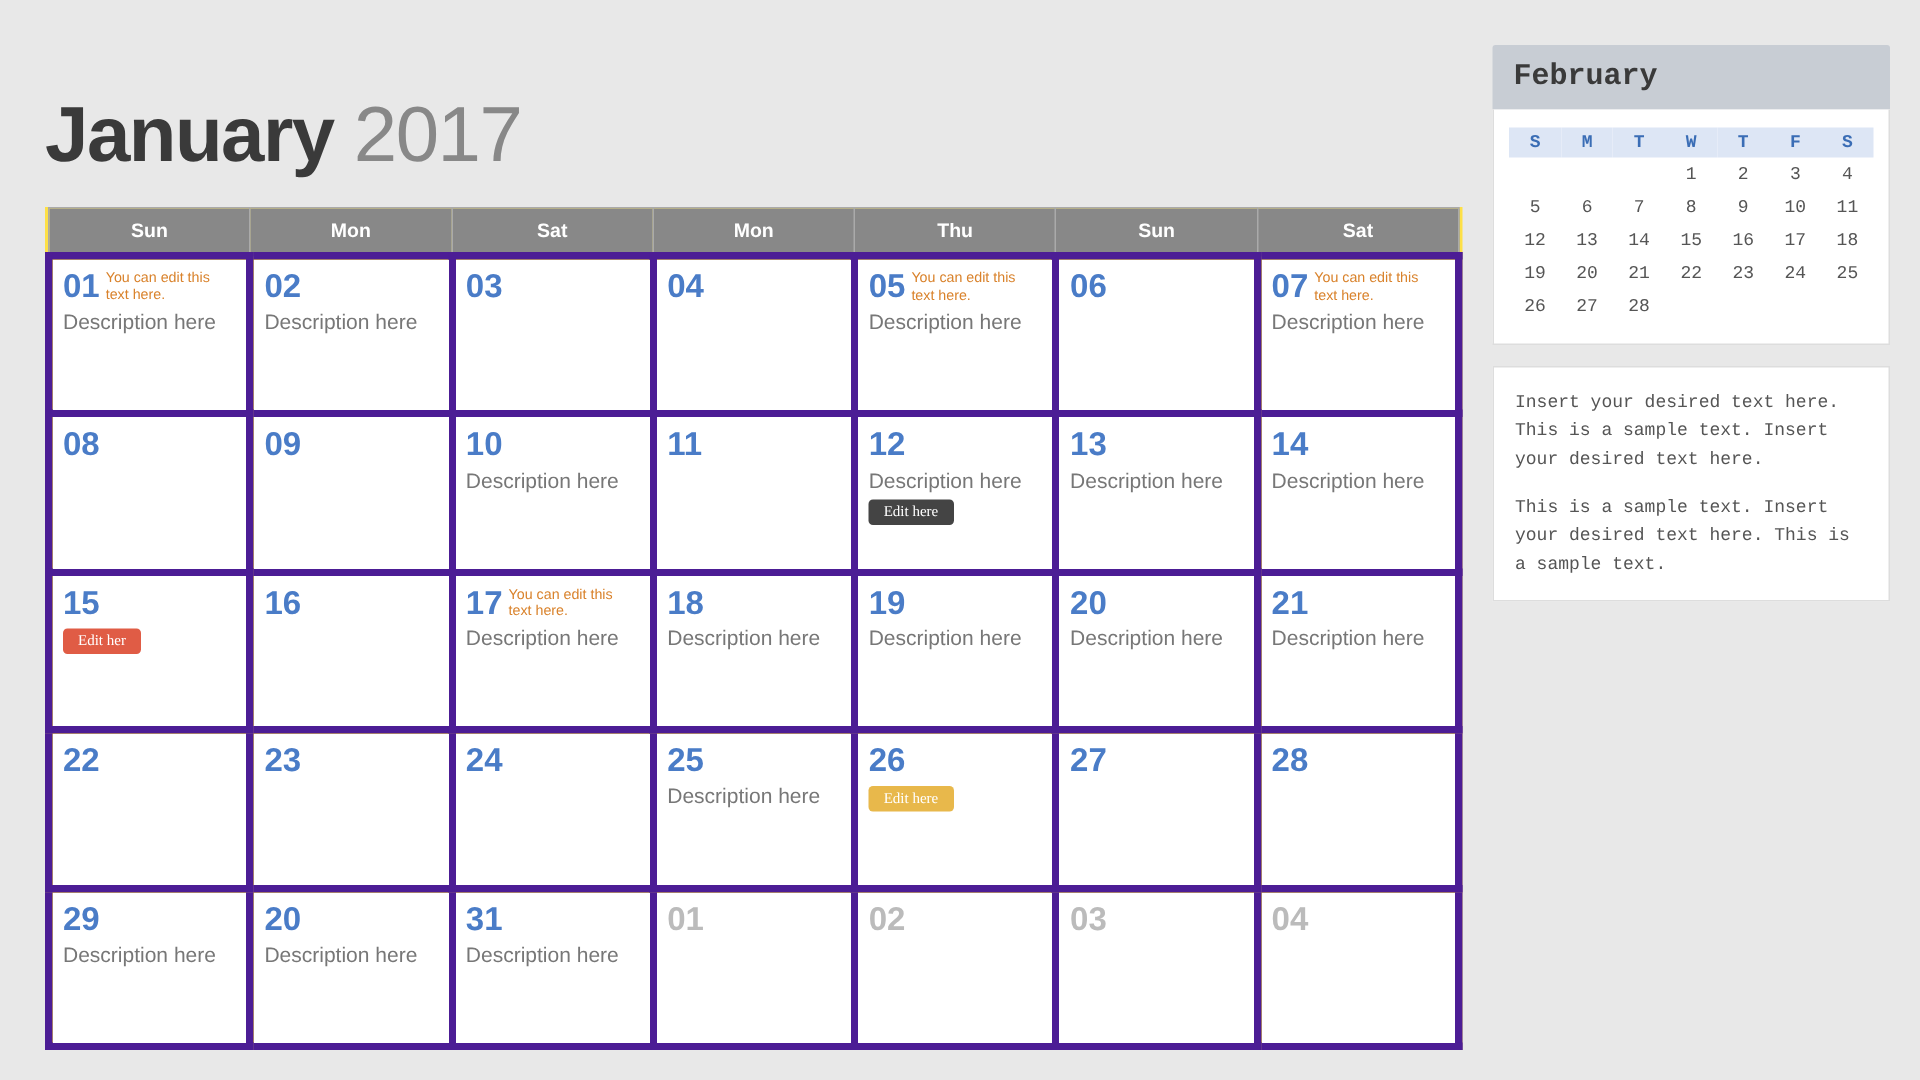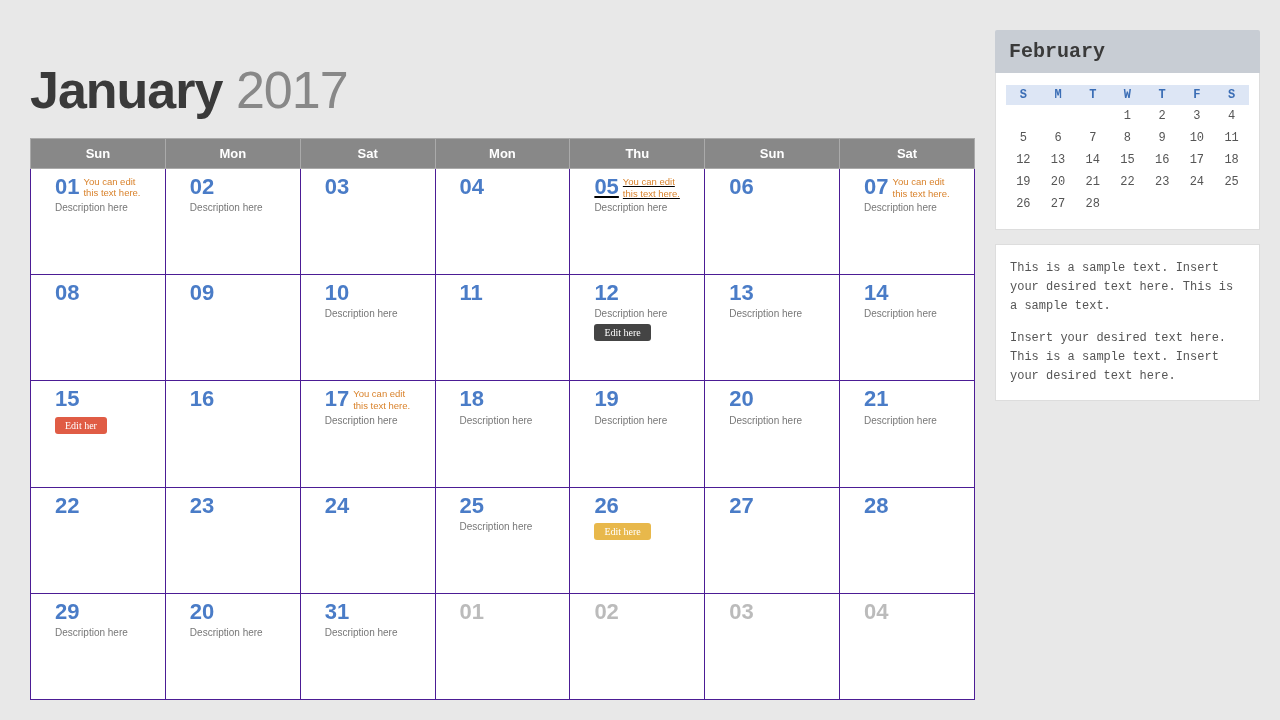--- a/index.html
+++ b/index.html
@@ -42,40 +42,40 @@
     .calendar-table th {
       background: #888;
       color: #fff;
       font-size: 13px;
       font-weight: 600;
       text-align: center;
       padding: 7px 4px;
       border: 1px solid #aaa;
     }
     .calendar-table td {
-      border: 1px solid #4c1d95;
+      border: 5px solid #4c1d95;
       vertical-align: top;
-      padding: 6px 24px;
+      padding: 6px 7px;
       width: 130px;
       height: 95px;
       background: #fff;
       position: relative;
     }
     .day-num {
       font-size: 22px;
       font-weight: 700;
       color: #4a7cc7;
       display: block;
       line-height: 1.1;
     }
     .day-num.muted {
       color: #bbb;
     }
     .desc {
-      font-size: 10px;
+      font-size: 14px;
       color: #777;
       margin-top: 3px;
       display: block;
     }
     .edit-label {
       font-size: 10px;
       color: #d9822b;
       display: block;
       line-height: 1.2;
       margin-top: 1px;
@@ -182,21 +182,21 @@
             <span class="day-num">02</span>
             <span class="desc">Description here</span>
           </td>
           <td>
             <span class="day-num">03</span>
           </td>
           <td>
             <span class="day-num">04</span>
           </td>
           <td>
-            <div style="display: flex; gap: 4px; align-items: flex-end; text-decoration: underline;">
+            <div style="display: flex; gap: 4px; align-items: flex-end;">
               <span class="day-num" style="display: inline-block;">05</span>
               <div style="display: flex; flex-direction: column;">
                 <span class="edit-label" style="color: rgb(217, 130, 43); font-size: 9.5px;">You can edit this text here.</span>
               </div>
             </div>
             <span class="desc">Description here</span>
           </td>
           <td>
             <span class="day-num">06</span>
           </td>
@@ -377,16 +377,16 @@
             <td>28</td>
             <td></td>
             <td></td>
             <td></td>
             <td></td>
           </tr>
         </tbody>
     </table>
   </div>
   <div class="sidebar-text">
+    <p>Insert your desired text here. This is a sample text. Insert your desired text here.</p>
     <p>This is a sample text. Insert your desired text here. This is a sample text.</p>
-    <p>Insert your desired text here. This is a sample text. Insert your desired text here.</p>
   </div>
 </div>
 
 </body></html>

